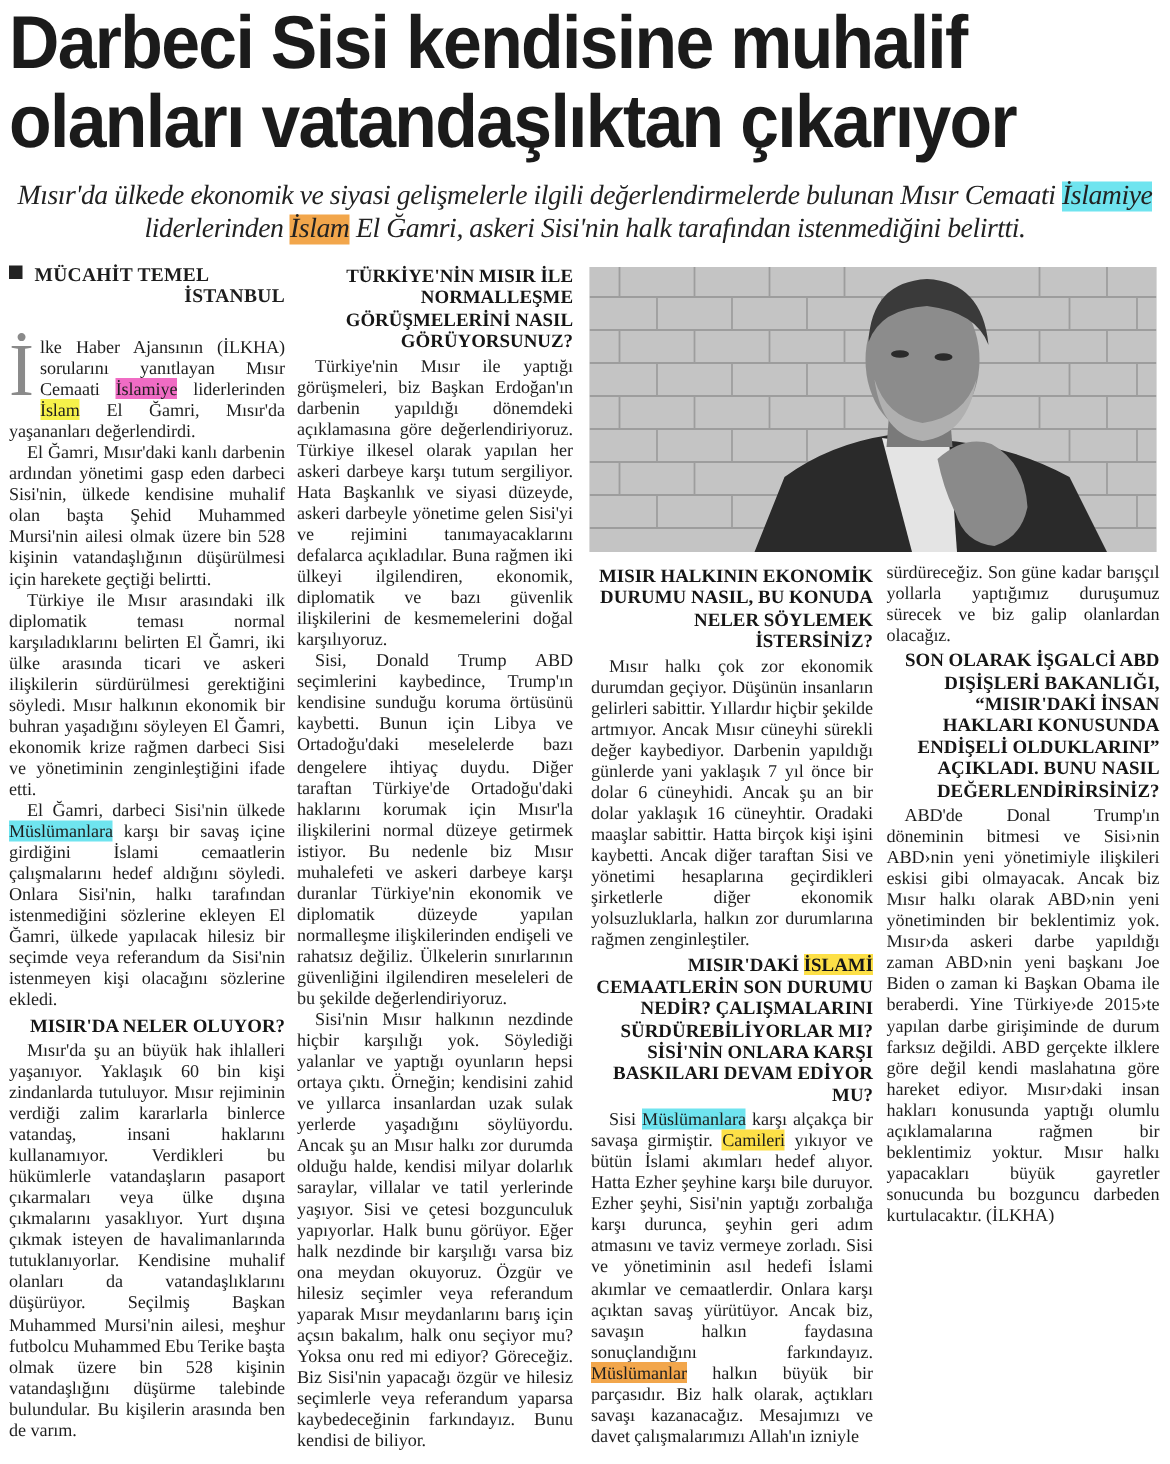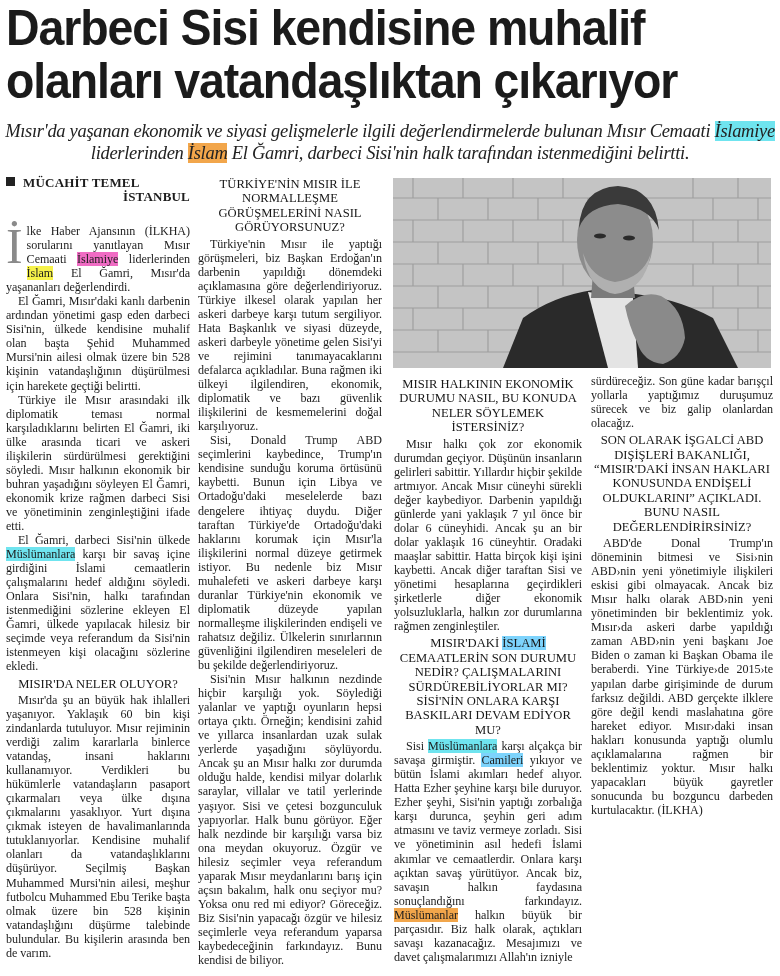--- a/index.html
+++ b/index.html
@@ -29,22 +29,22 @@
   }
   .col1 { left: 6px; top: 176px; }
   .col2 { left: 198px; top: 174px; }
   .col3 { left: 394px; top: 374px; width: 188px; }
   .col4 { left: 591px; top: 374px; width: 182px; }
 
   .col p { text-indent: 12px; margin: 0; }
   .col p.noindent { text-indent: 0; }
   .col h3 {
     font-family: "Liberation Serif", "DejaVu Serif", serif;
-    font-weight: normal; font-size: 12.6px; line-height: 14.4px;
-    text-align: center; margin: 3px 0 2px 0; letter-spacing: 0px;
+    font-weight: bold; font-size: 12.6px; line-height: 14.4px;
+    text-align: right; margin: 3px 0 2px 0; letter-spacing: 0px;
     color: #161616;
   }
 
   .byline {
     font-weight: bold; font-size: 13px; line-height: 14px;
     margin-bottom: 20px; text-align: left; letter-spacing: 0.2px;
   }
   .byline .sq {
     display: inline-block; width: 9px; height: 9px; background: #222;
     margin-right: 8px; vertical-align: 1px;
@@ -52,38 +52,38 @@
   .byline .city { padding-left: 17px; display: block; text-align: right; }
   .dropcap {
     float: left; font-size: 50px; line-height: 40px; height: 42px;
     color: #8a8a8a; margin: 2px 4px 0 0; font-family: "Liberation Serif", serif;
   }
 
   .hl-pink   { background: #f06cc4; }
   .hl-yellow { background: #f6f24a; }
   .hl-cyan   { background: #6fe4ef; }
   .hl-orange { background: #f2a64b; }
-  .hl-green  { background: #7dd3fc; }
+  .hl-green  { background: #fde047; }
 
   .photo {
     position: absolute; left: 393px; top: 178px; width: 378px; height: 190px;
     background: #bdbdbd; overflow: hidden;
   }
   .photo svg { display: block; width: 100%; height: 100%; }
 </style>
 </head>
 <body>
 
 <div class="headline">
   <div>Darbeci Sisi kendisine muhalif</div>
   <div>olanları vatandaşlıktan çıkarıyor</div>
 </div>
 
 <div class="subhead">
-  <span>Mısır'da yaşanan ekonomik ve siyasi gelişmelerle ilgili değerlendirmelerde bulunan Mısır Cemaati </span><span class="hl-cyan">İslamiye</span><span> liderlerinden </span><span class="hl-orange">İslam</span><span> El Ğamri, darbeci Sisi'nin halk tarafından istenmediğini belirtti.</span>
+  <span>Mısır'da ülkede ekonomik ve siyasi gelişmelerle ilgili değerlendirmelerde bulunan Mısır Cemaati </span><span class="hl-cyan">İslamiye</span><span> liderlerinden </span><span class="hl-orange">İslam</span><span> El Ğamri, askeri Sisi'nin halk tarafından istenmediğini belirtti.</span>
 </div>
 
 <div class="photo">
   <svg viewBox="0 0 378 190" preserveAspectRatio="none">
     <rect x="0" y="0" width="378" height="190" fill="#c4c4c4"></rect>
     <g stroke="#9a9a9a" stroke-width="1.2" fill="none" opacity="0.9">
       <line x1="0" y1="20" x2="378" y2="20"></line>
       <line x1="0" y1="42" x2="378" y2="42"></line>
       <line x1="0" y1="64" x2="378" y2="64"></line>
       <line x1="0" y1="86" x2="378" y2="86"></line>

